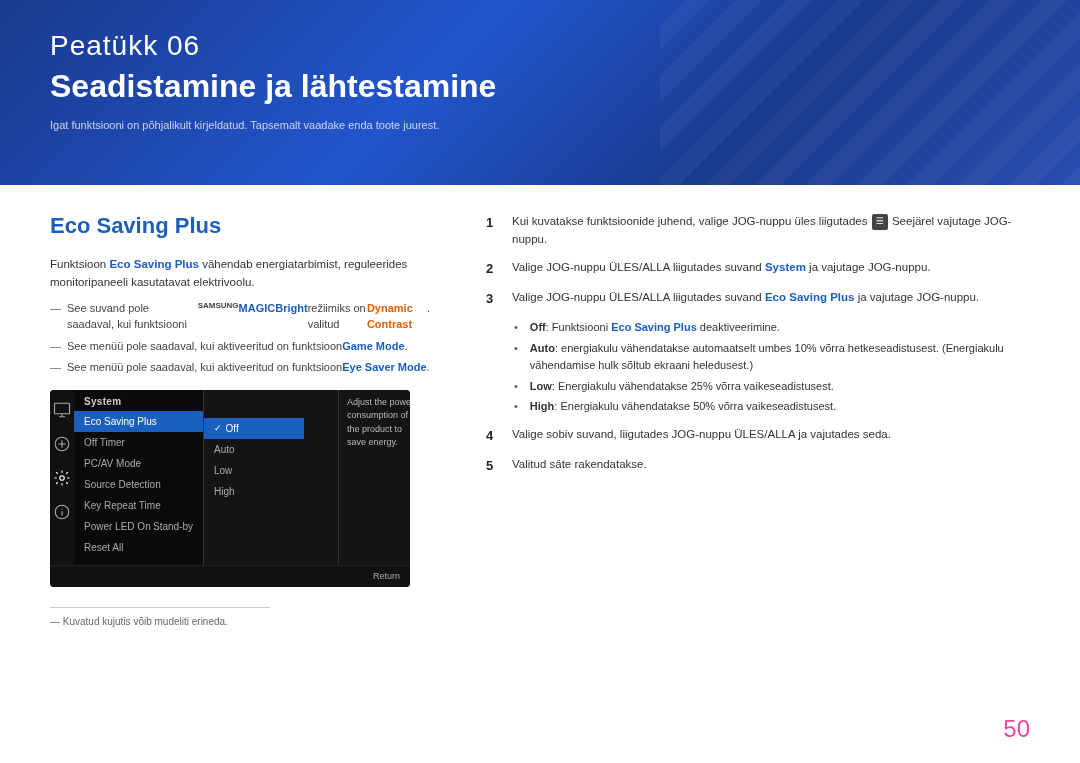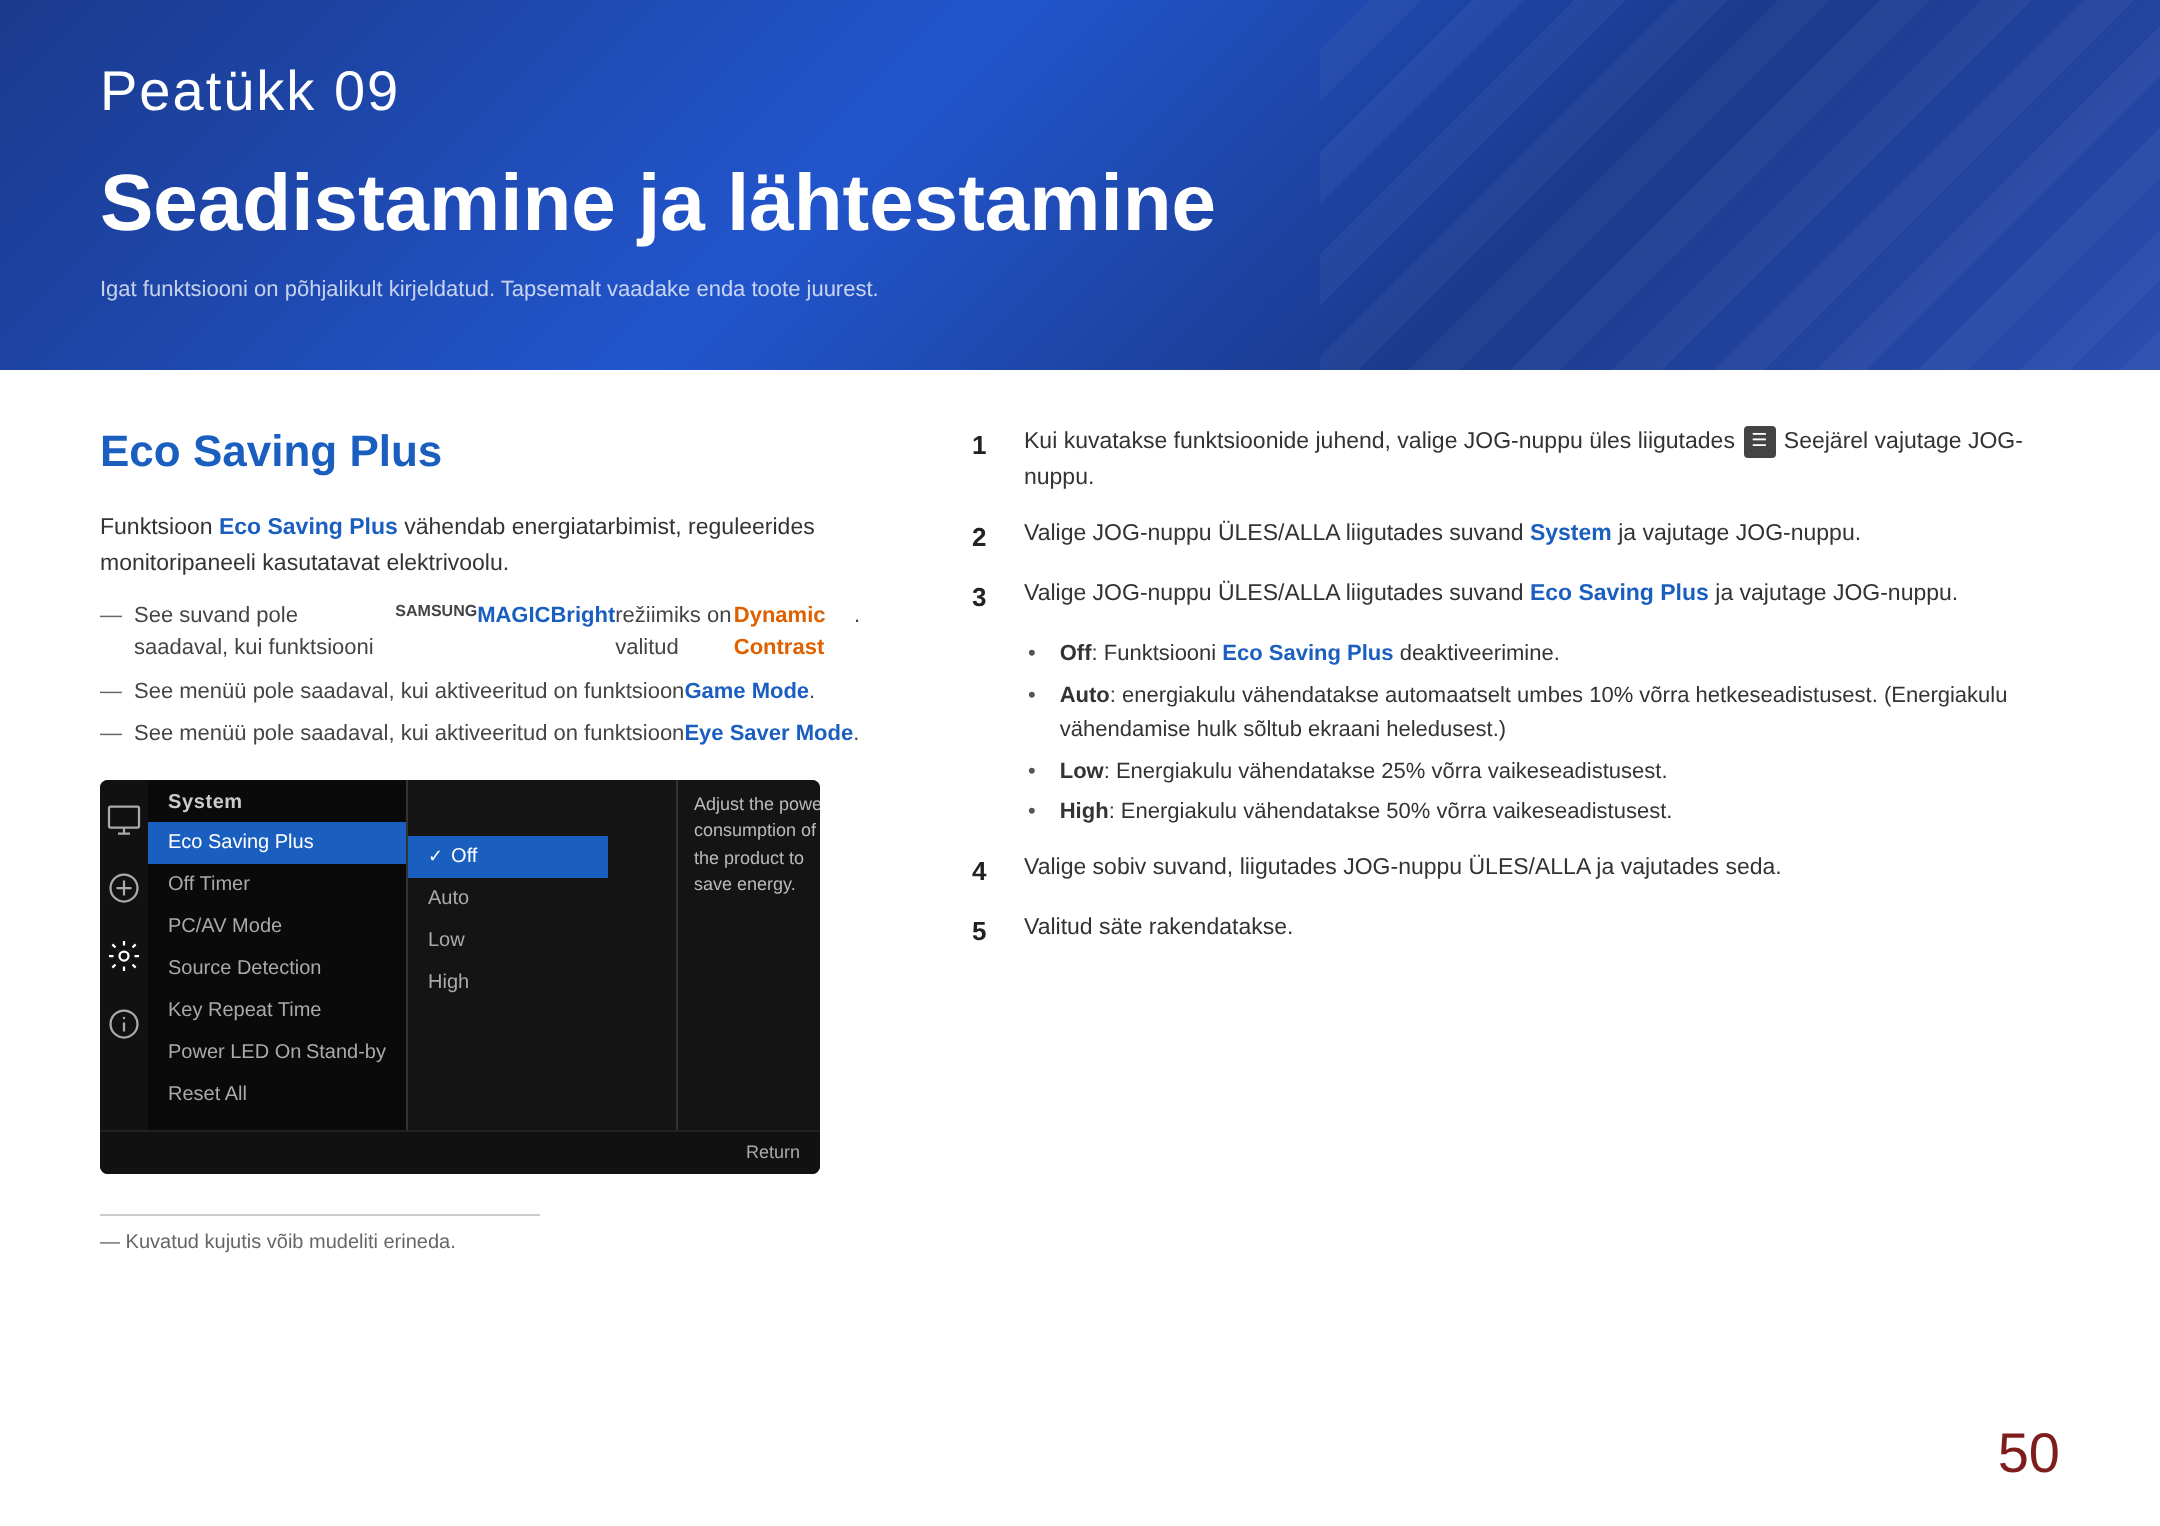--- a/index.html
+++ b/index.html
@@ -35,23 +35,23 @@
       );
     }
     .header-title-small {
       color: #fff;
       font-size: 28px;
       font-weight: 300;
       letter-spacing: 1px;
     }
     .header-title-large {
       color: #fff;
-      font-size: 40px;
+      font-size: 32px;
       font-weight: 700;
-      margin-top: 18px;
+      margin-top: 6px;
     }
     .header-subtitle {
       color: rgba(255,255,255,0.75);
       font-size: 11px;
       margin-top: 14px;
       font-weight: 300;
     }
 
     
     .main-content {
@@ -256,41 +256,41 @@
       content: '•';
       color: #555;
       flex-shrink: 0;
     }
 
     
     .page-number {
       position: absolute;
       bottom: 20px;
       right: 50px;
-      font-size: 28px;
-      color: #7f1d1d;
+      font-size: 24px;
+      color: #ec4899;
       font-weight: 300;
     }
 
     .kbd-icon {
       display: inline-block;
       background: #444;
       color: #fff;
       border-radius: 2px;
       padding: 1px 4px;
       font-size: 9px;
       vertical-align: middle;
       margin: 0 1px;
     }
   </style>
 </head>
 <body>
 
 <div class="header">
-  <div class="header-title-small">Peatükk  09</div>
+  <div class="header-title-small">Peatükk  06</div>
   <div class="header-title-large">Seadistamine ja lähtestamine</div>
   <div class="header-subtitle">Igat funktsiooni on põhjalikult kirjeldatud. Tapsemalt vaadake enda toote juurest.</div>
 </div>
 
 <div class="main-content">
 
   <div class="left-col">
     <div class="section-title">Eco Saving Plus</div>
 
     <div class="section-body">

